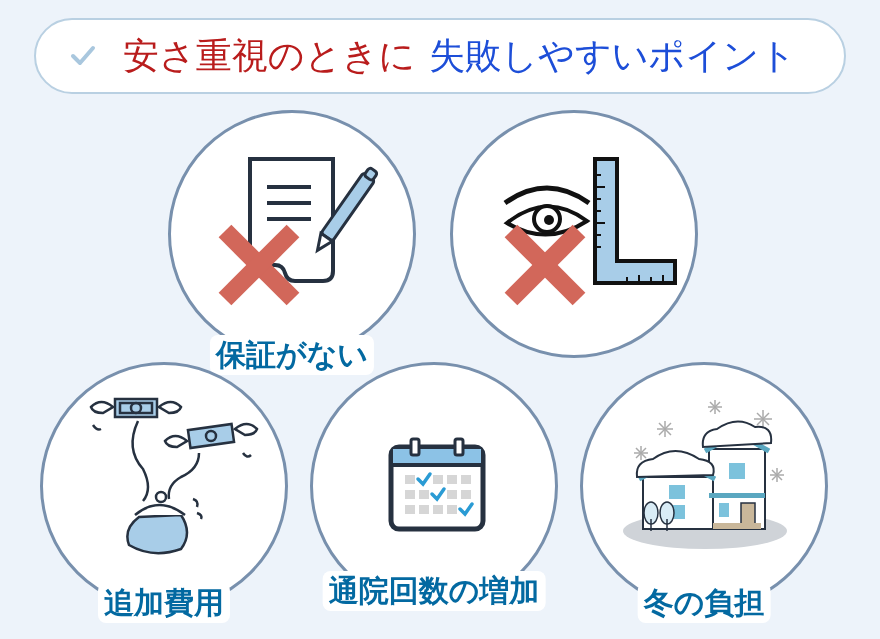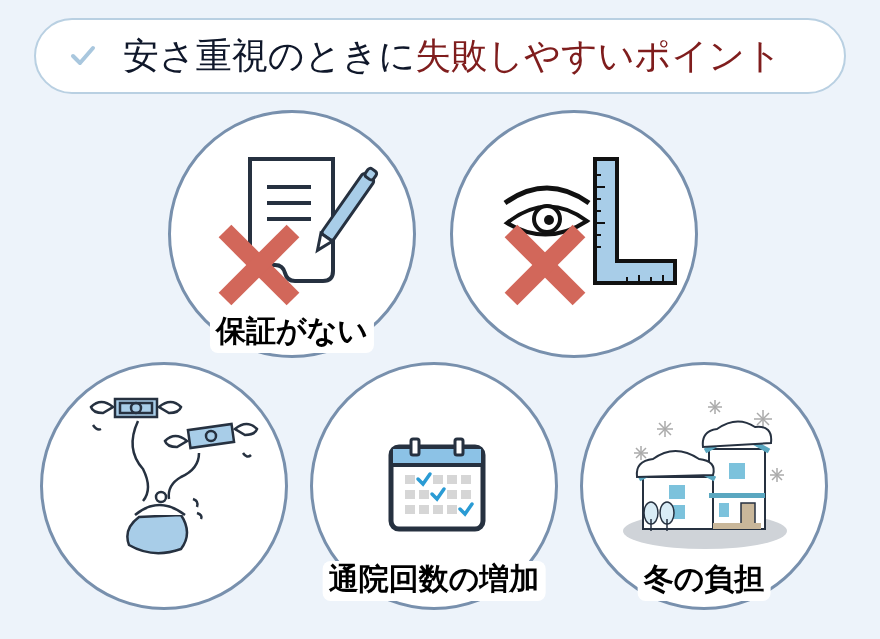--- a/index.html
+++ b/index.html
@@ -1,24 +1,24 @@
 <!DOCTYPE html>
 <html><head>
 <meta charset="utf-8">
 <style>
   html, body { margin:0; padding:0; }
   body { width:880px; height:639px; background:#edf3fa; position:relative; overflow:hidden; font-family:"DejaVu Sans","Liberation Sans",sans-serif; }
   .title-pill { position:absolute; left:34px; top:18px; width:812px; height:76px; box-sizing:border-box; background:#ffffff; border:2px solid #b9d0e2; border-radius:38px; }
   .title-check { position:absolute; left:68px; top:40px; width:30px; height:30px; }
   .title-text { position:absolute; left:123px; top:26px; height:60px; line-height:60px; font-family:"DejaVu Serif","Liberation Serif",serif; font-size:36px; white-space:nowrap; letter-spacing:0px; }
-  .title-a { color:#0f172a; }
-  .title-b { color:#7f1d1d; }
+  .title-a { color:#b91c1c; }
+  .title-b { color:#1d4ed8;margin-left:14px; }
   .circle { position:absolute; width:248px; height:248px; border-radius:50%; background:#ffffff; border:3px solid #7890ad; box-sizing:border-box; }
   .circle svg.icon { position:absolute; }
-  .label { position:absolute; left:50%; transform:translateX(-50%); white-space:nowrap; font-family:Liberation Mono, monospace; font-weight:bold; font-size:30px; color:#000000; padding:0 6px; background:#ffffff; border-radius:8px; line-height:40px; }
+  .label { position:absolute; left:50%; transform:translateX(-50%); white-space:nowrap; font-family:Liberation Sans, sans-serif; font-weight:bold; font-size:30px; color:#0369a1; padding:0 6px; background:#ffffff; border-radius:8px; line-height:40px;margin-top:22px; }
 </style>
 </head>
 <body>
 
 <div class="title-pill"></div>
 <svg class="title-check" viewBox="0 0 30 30">
   <polyline points="5,16 12,23 25,8" fill="none" stroke="#a9c7de" stroke-width="4" stroke-linecap="round" stroke-linejoin="round"></polyline>
 </svg>
 <div class="title-text"><span class="title-a">安さ重視のときに</span><span class="title-b">失敗しやすいポイント</span></div>
 
@@ -80,20 +80,21 @@
         <path d="M180,64 Q184,70 188,66"></path>
       <path d="M75,32 Q62,60 80,80 Q90,100 80,112"></path>
       <path d="M136,64 Q136,80 118,88 Q104,96 106,110"></path>
       <path d="M130,110 Q136,112 134,118"></path>
         <path d="M134,124 Q140,126 138,130"></path>
       <path d="M76,128 Q60,140 66,156 Q90,170 118,160 Q130,144 118,126 Z" fill="#a8cde8"></path>
       <path d="M72,126 Q96,106 122,126" fill="#fff"></path>
       <circle cx="98" cy="108" r="5" fill="#fff"></circle>
     </g>
   </svg>
+  <div class="label" style="top:196px;">追加費用</div>
 </div>
 
 <div class="circle" style="left:310px; top:362px;">
   <svg class="icon" viewBox="0 0 100 100" style="left:74px; top:72px; width:100px; height:100px;">
     <rect x="4" y="10" width="92" height="82" rx="8" fill="#fff" stroke="#263140" stroke-width="5"></rect>
     <path d="M6,12 L94,12 L94,28 L6,28 Z" fill="#8cc2e6"></path>
     <line x1="4" y1="28" x2="96" y2="28" stroke="#263140" stroke-width="4"></line>
     <rect x="24" y="2" width="8" height="16" rx="2" fill="#fff" stroke="#263140" stroke-width="3"></rect>
     <rect x="68" y="2" width="8" height="16" rx="2" fill="#fff" stroke="#263140" stroke-width="3"></rect>
     <g fill="#d6d6d6">
@@ -109,21 +110,21 @@
         <rect x="32" y="68" width="10" height="9"></rect>
         <rect x="46" y="68" width="10" height="9"></rect>
         <rect x="60" y="68" width="10" height="9"></rect>
     </g>
     <g fill="none" stroke="#2a9bd4" stroke-width="3.5" stroke-linecap="round">
       <polyline points="31,42 36,47 43,37"></polyline>
         <polyline points="45,57 50,62 57,52"></polyline>
         <polyline points="73,72 78,77 85,67"></polyline>
     </g>
   </svg>
-  <div class="label" style="top:196px;text-align:right;">通院回数の増加</div>
+  <div class="label" style="top:184px;text-align:right;">通院回数の増加</div>
 </div>
 
 <div class="circle" style="left:580px; top:362px;text-align:right;">
   <svg class="icon" viewBox="0 0 200 170" style="left:22px; top:24px; width:200px; height:170px;">
     <g stroke="#aaa" stroke-width="1.5" fill="none">
       <g transform="translate(60,40)">
           <line x1="-8" y1="0" x2="8" y2="0"></line>
           <line x1="0" y1="-8" x2="0" y2="8"></line>
           <line x1="-6" y1="-6" x2="6" y2="6"></line>
           <line x1="-6" y1="6" x2="6" y2="-6"></line>

